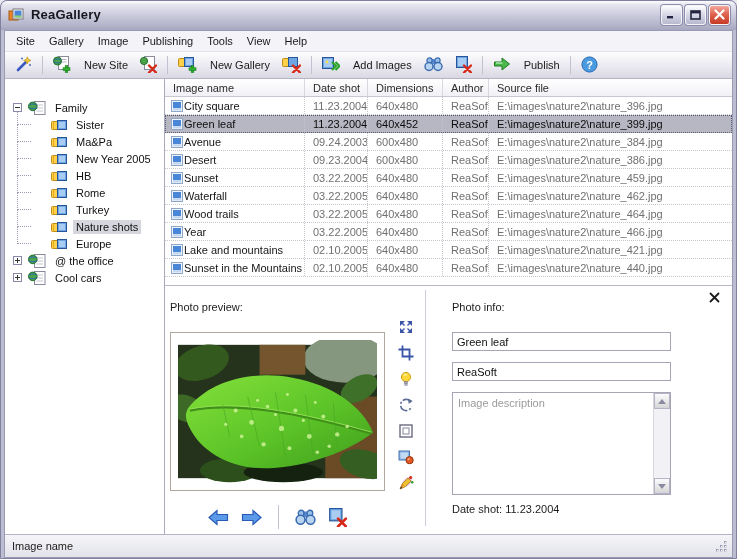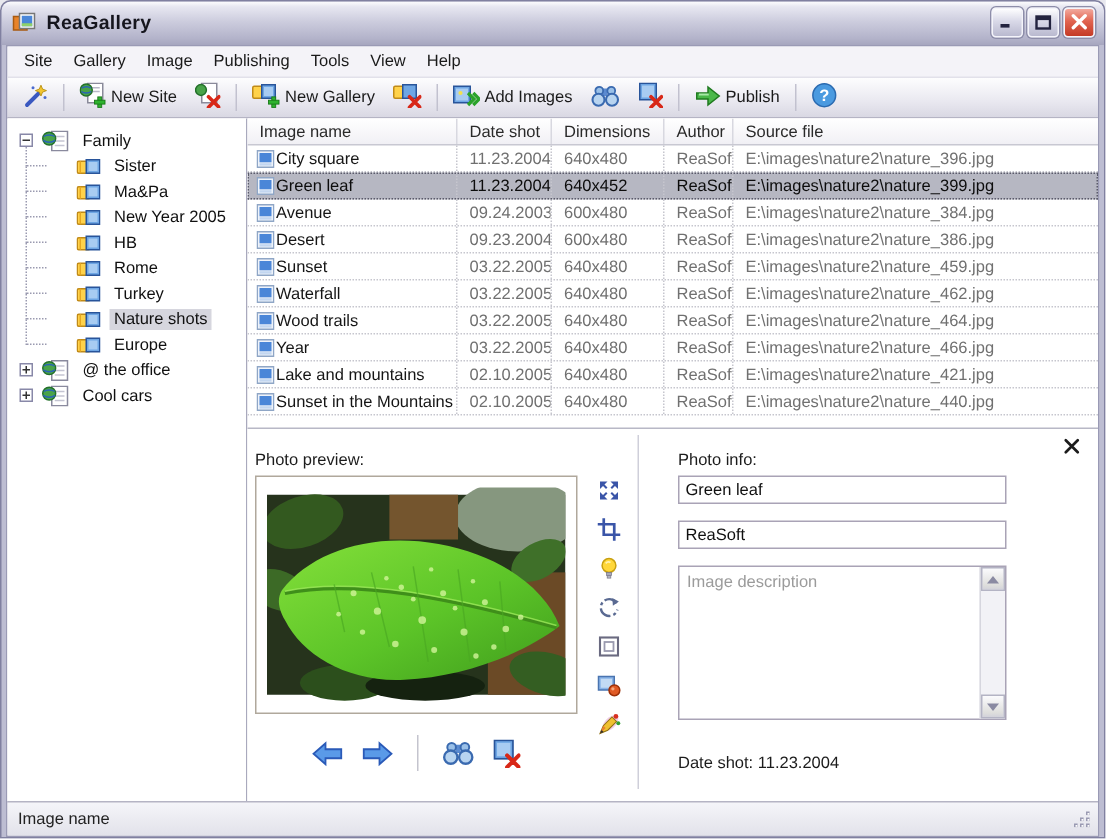--- a/index.html
+++ b/index.html
@@ -26,27 +26,27 @@
   .frame{flex:1;margin:0 3px 0 3px;display:flex;flex-direction:column;background:#f4f3f8;
     border:1px solid #9a9ab5;min-height:0}
   
   .menubar{height:21px;flex:none;display:flex;align-items:center;padding-left:4px;
     background:#f4f3f8;border-bottom:1px solid #e2e1ea;font-size:11px;color:#1a1a1a}
   .menu-item{padding:3px 7px;cursor:default}
   
   .toolbar{height:27px;flex:none;display:flex;align-items:center;padding:0 4px;
     background:linear-gradient(180deg,#fdfdfe,#e9e8f0 60%,#d9d8e3);
     border-bottom:1px solid #b5b4c4;font-size:11px;color:#1a1a1a}
-  .tbtn{display:flex;align-items:center;gap:3px;padding:2px 5px;border:1px solid transparent;
+  .tbtn{display:flex;align-items:center;gap:13px;padding:2px 5px;border:1px solid transparent;
     border-radius:2px;cursor:pointer;white-space:nowrap}
   .tsep{width:1px;height:18px;background:#c2c1cf;margin:0 4px;flex:none}
   
   .content{flex:1;display:flex;min-height:0;background:#fff}
   .tree-panel{width:160px;flex:none;background:#fff;border-right:1px solid #a9a9bd;
-    padding-top:6px;font-size:11px;color:#101010;overflow:hidden}
+    padding-top:20px;font-size:11px;color:#101010;overflow:hidden}
   .tree-row{height:17px;display:flex;align-items:center;position:relative;cursor:default}
   .tree-row.lvl0{padding-left:8px;gap:6px}
   .tree-row.lvl1{padding-left:46px;gap:6px}
   .tree-row.lvl1::before{content:'';position:absolute;left:12px;top:-8px;bottom:8px;
     border-left:1px dotted #9a9ab0}
   .tree-row.lvl1::after{content:'';position:absolute;left:13px;top:8px;width:13px;
     border-top:1px dotted #9a9ab0}
   .expand{width:9px;height:9px;border:1px solid #8888a8;background:#fff;position:relative;
     flex:none;cursor:pointer;z-index:2}
   .expand::before{content:'';position:absolute;left:1px;right:1px;top:3px;height:1px;background:#333}
@@ -70,21 +70,21 @@
   .col-dim{width:75px;flex:none}
   .col-author{width:46px;flex:none}
   .col-file{flex:1;min-width:0}
   .tr.sel{background:#b6b7c2;outline:1px dotted #5a5a6a;outline-offset:-1px}
   .tr.sel .td{color:#0c0c0c}
   
   .bottom-panel{flex:1;position:relative;border-top:1px solid #b8b8c6;background:#fff;
     display:flex;font-size:11px;color:#1c1c1c;min-height:0}
   .panel-close{position:absolute;top:6px;right:12px;cursor:pointer;line-height:0}
   .preview-col{width:228px;flex:none;padding:15px 0 0 5px}
-  .plabel{margin-bottom:4px}
+  .plabel{margin-bottom:19px}
   .preview-frame{width:215px;height:159px;border:1px solid #b0a89c;background:#fff;
     padding:7px;margin-top:3px}
   .preview-frame svg{display:block}
   .nav-row{display:flex;align-items:center;justify-content:center;gap:12px;margin-top:14px;
     width:215px}
   .nav-row .nbtn{cursor:pointer;line-height:0}
   .nav-sep{width:1px;height:24px;background:#c4c4ce;margin:0 4px}
   .tools-col{width:26px;flex:none;padding-top:33px;display:flex;flex-direction:column;
     align-items:center;gap:10px}
   .tools-col .tool{cursor:pointer;line-height:0}
@@ -97,21 +97,21 @@
   .scrollbar{position:absolute;right:0;top:0;bottom:0;width:17px;border-left:1px solid #d6d6de;
     background:#f2f2f6;display:flex;flex-direction:column}
   .sb-btn{height:16px;flex:none;border:1px solid #b4b4c4;
     background:linear-gradient(180deg,#fbfbfd,#dededc 80%,#d2d2da);
     display:flex;align-items:center;justify-content:center;cursor:pointer}
   .sb-track{flex:1}
   .arr-up{width:0;height:0;border-left:4px solid transparent;border-right:4px solid transparent;
     border-bottom:5px solid #8a8aa2}
   .arr-down{width:0;height:0;border-left:4px solid transparent;border-right:4px solid transparent;
     border-top:5px solid #8a8aa2}
-  .date-label{margin-top:23px}
+  .date-label{margin-top:8px}
   
   .statusbar{height:23px;flex:none;display:flex;align-items:center;padding:0 4px 0 7px;
     background:linear-gradient(180deg,#f5f5f9,#e2e2ea);border-top:1px solid #b5b4c4;
     font-size:11px;color:#222}
   .statusbar .grip{margin-left:auto;cursor:nwse-resize;line-height:0}
 </style>
 </head>
 <body>
 
 <div class="window">

